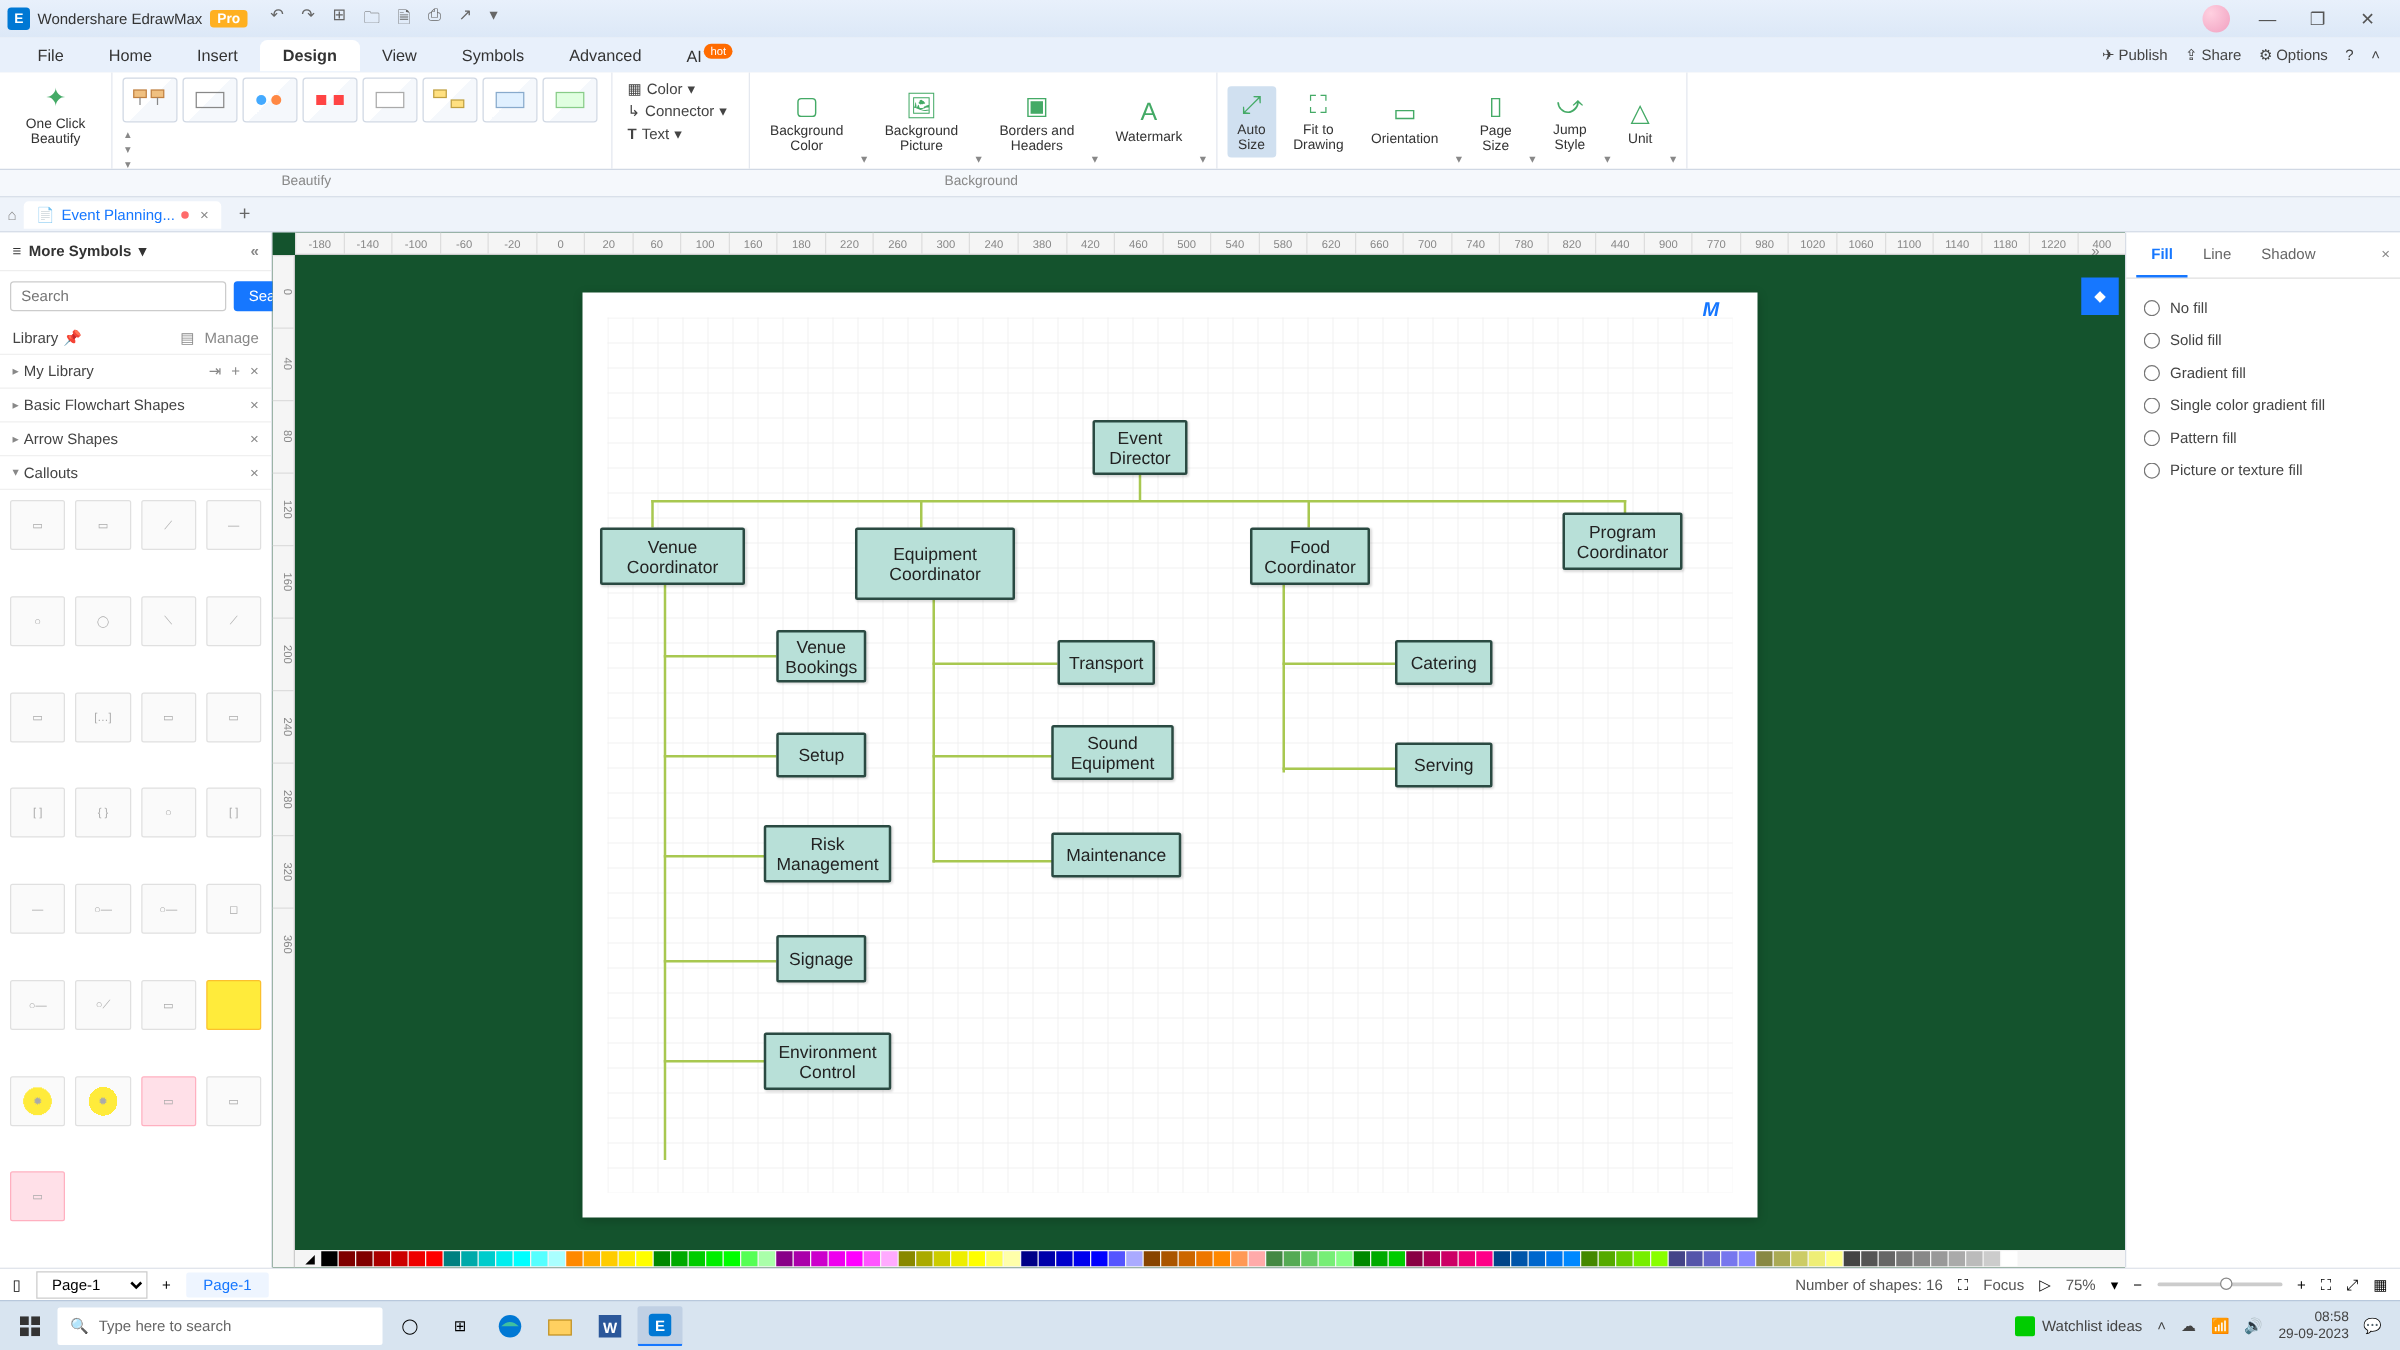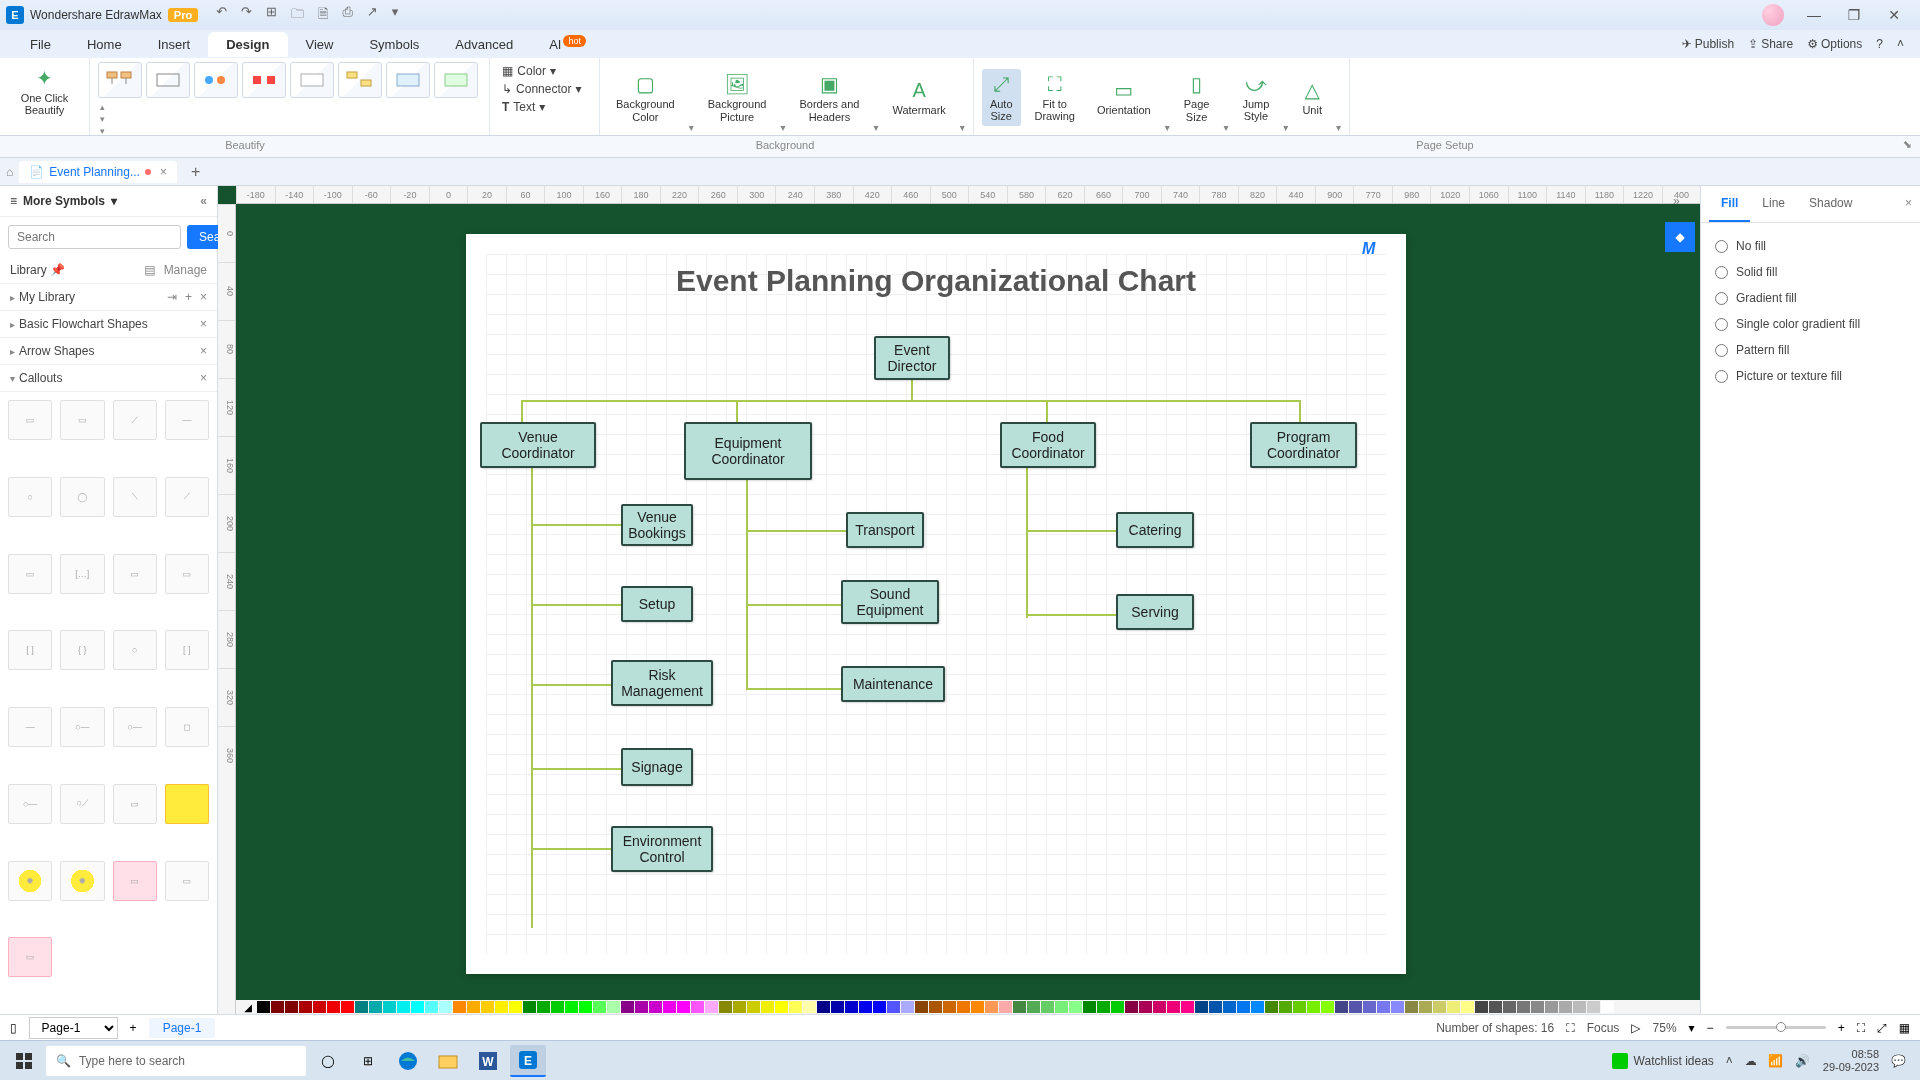--- a/index.html
+++ b/index.html
@@ -283,21 +283,20 @@
         </div>
       <span style="align-self:flex-end;font-size:10px;color:#888;">▾</span>
     </div>
   </div>
 </div>
 
 <div class="ribbon-footer">
   <div style="width:490px;">Beautify</div>
   <div style="width:110px;"></div>
   <div style="width:370px;">Background</div>
-  <div style="flex:1;position:relative;"><span>Page Setup</span><span style="position:absolute;right:8px;top:2px;">⬊</span></div>
 </div>
 
 <div class="doctabs">
   <span style="color:#888;">⌂</span>
   <div class="doctab">
     <span>📄</span>
     <span>Event Planning...</span>
     <span class="dot"></span>
     <span class="close">×</span>
   </div>
@@ -438,21 +437,20 @@
         <span>200</span>
         <span>240</span>
         <span>280</span>
         <span>320</span>
         <span>360</span>
       </div>
     <div class="canvas-inner">
       <div class="page">
         <div class="page-grid"></div>
         <div class="m-logo">M</div>
-        <div class="chart-title">Event Planning Organizational Chart</div>
 
         <div class="org-line" style="left:445px;top:146px;width:2px;height:20px;"></div>
         <div class="org-line" style="left:55px;top:166px;width:780px;height:2px;"></div>
         <div class="org-line" style="left:55px;top:166px;width:2px;height:22px;"></div>
         <div class="org-line" style="left:270px;top:166px;width:2px;height:22px;"></div>
         <div class="org-line" style="left:580px;top:166px;width:2px;height:22px;"></div>
         <div class="org-line" style="left:833px;top:166px;width:2px;height:22px;"></div>
 
         <div class="org-line" style="left:65px;top:234px;width:2px;height:460px;"></div>
         <div class="org-line" style="left:65px;top:290px;width:90px;height:2px;"></div>
@@ -471,21 +469,21 @@
         <div class="org-line" style="left:560px;top:380px;width:90px;height:2px;"></div>
 
         <div class="org-box" style="left:408px;top:102px;width:76px;height:44px;">Event
 Director</div>
         <div class="org-box" style="left:14px;top:188px;width:116px;height:46px;">Venue
 Coordinator</div>
         <div class="org-box" style="left:218px;top:188px;width:128px;height:58px;">Equipment
 Coordinator</div>
         <div class="org-box" style="left:534px;top:188px;width:96px;height:46px;">Food
 Coordinator</div>
-        <div class="org-box" style="left:784px;top:188px;width:107px;height:46px;">Program
+        <div class="org-box" style="left:784px;top:176px;width:96px;height:46px;">Program
 Coordinator</div>
 
         <div class="org-box" style="left:155px;top:270px;width:72px;height:42px;">Venue
 Bookings</div>
         <div class="org-box" style="left:155px;top:352px;width:72px;height:36px;">Setup</div>
         <div class="org-box" style="left:145px;top:426px;width:102px;height:46px;">Risk
 Management</div>
         <div class="org-box" style="left:155px;top:514px;width:72px;height:38px;">Signage</div>
         <div class="org-box" style="left:145px;top:592px;width:102px;height:46px;">Environment
 Control</div>

